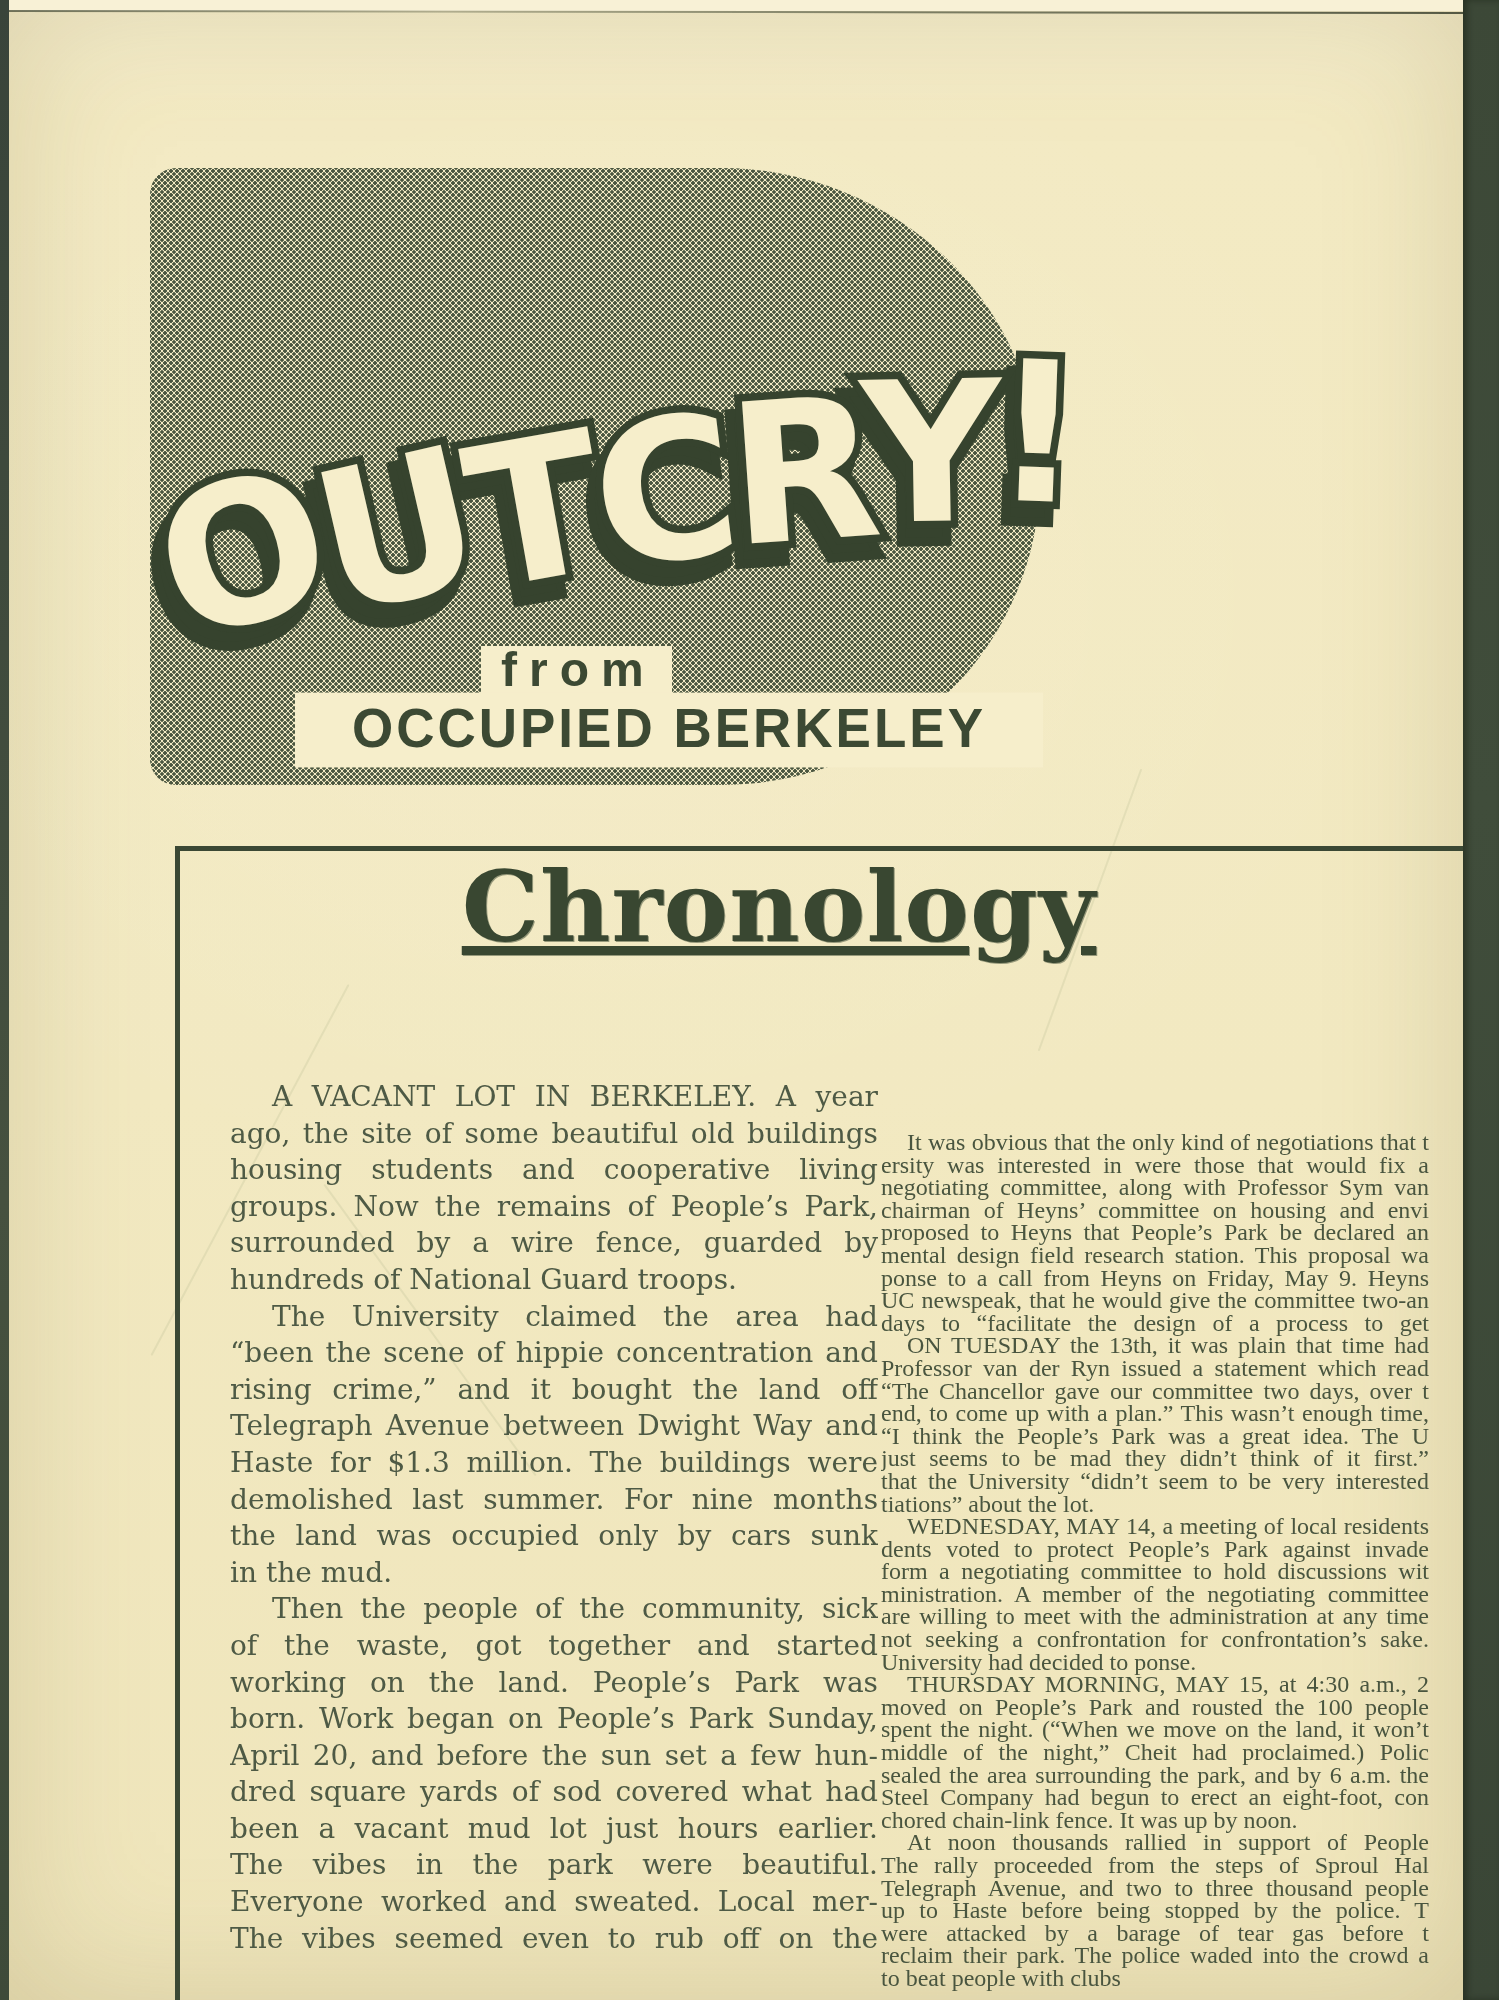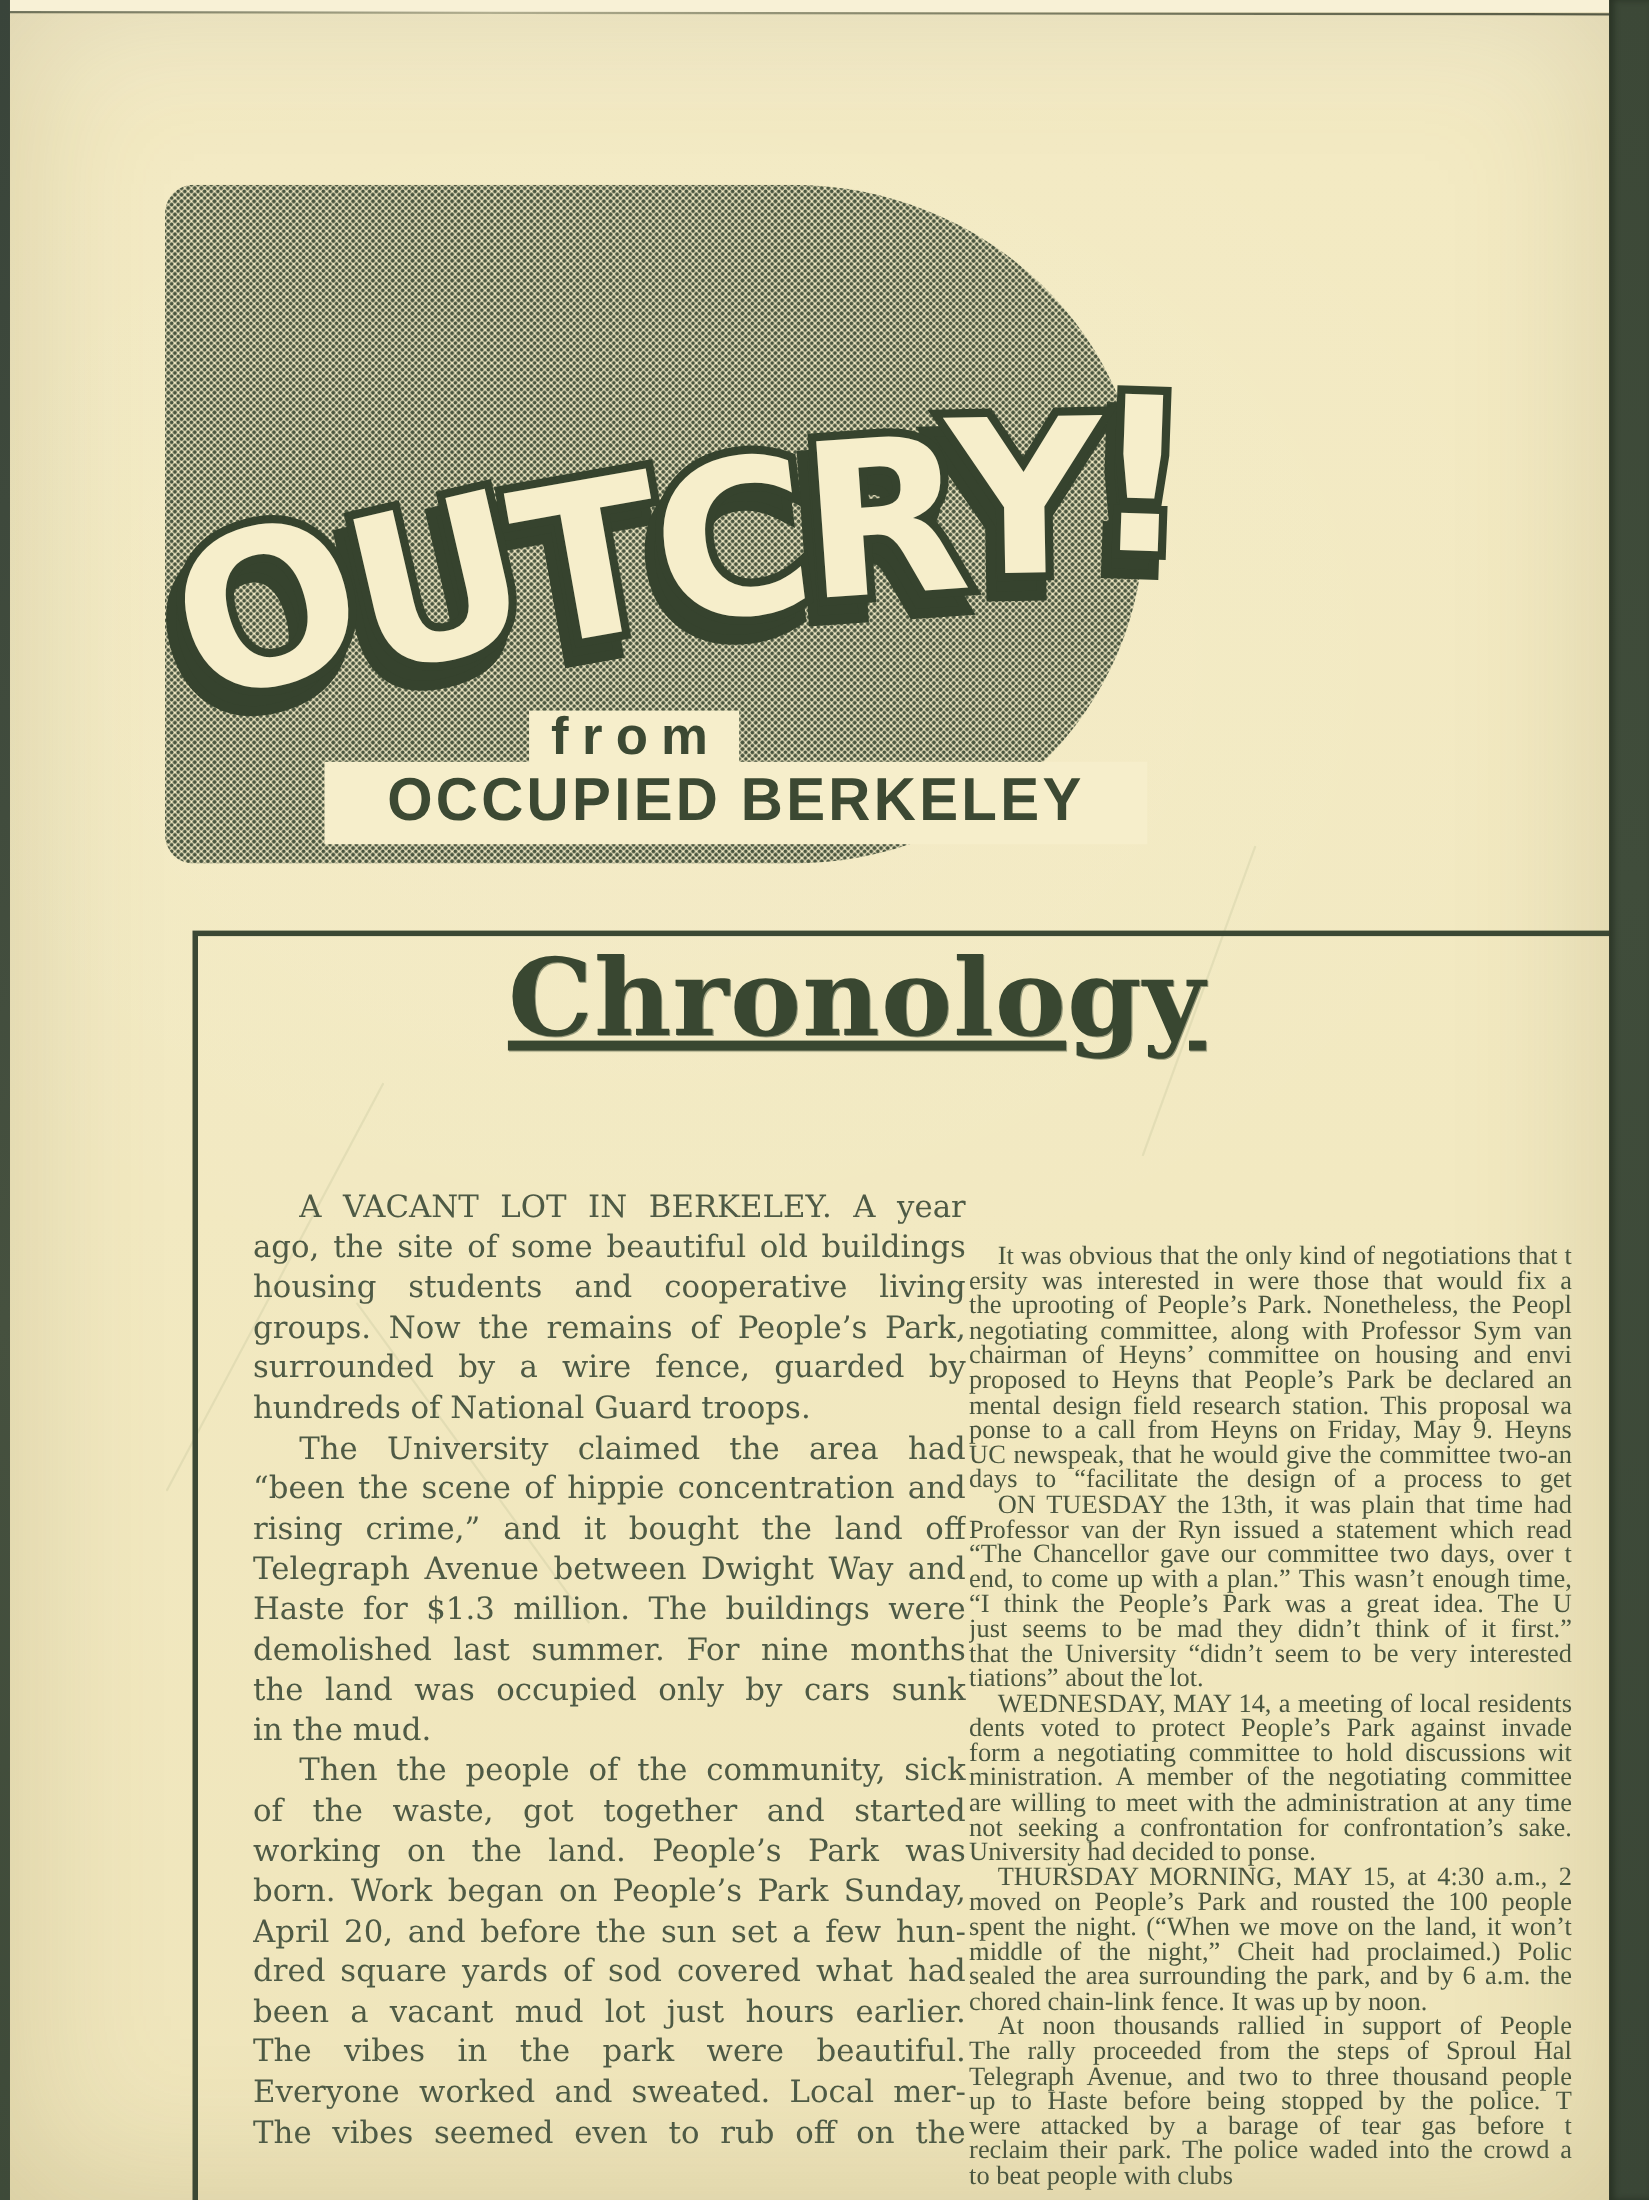--- a/index.html
+++ b/index.html
@@ -142,21 +142,20 @@
         <div class="line">dred square yards of sod covered what had</div>
         <div class="line">been a vacant mud lot just hours earlier.</div>
         <div class="line">The vibes in the park were beautiful.</div>
         <div class="line">Everyone worked and sweated. Local mer-</div>
         <div class="line">The vibes seemed even to rub off on the</div>
       </div>
 
     <div class="col col-right">
         <div class="line indent">It was obvious that the only kind of negotiations that t</div>
         <div class="line">ersity was interested in were those that would fix a</div>
-        <div class="line">the uprooting of People’s Park. Nonetheless, the Peopl</div>
         <div class="line">negotiating committee, along with Professor Sym van</div>
         <div class="line">chairman of Heyns’ committee on housing and envi</div>
         <div class="line">proposed to Heyns that People’s Park be declared an</div>
         <div class="line">mental design field research station. This proposal wa</div>
         <div class="line">ponse to a call from Heyns on Friday, May 9. Heyns</div>
         <div class="line">UC newspeak, that he would give the committee two-an</div>
         <div class="line">days to “facilitate the design of a process to get</div>
         <div class="line indent">ON TUESDAY the 13th, it was plain that time had</div>
         <div class="line">Professor van der Ryn issued a statement which read</div>
         <div class="line">“The Chancellor gave our committee two days, over t</div>
@@ -170,20 +169,21 @@
         <div class="line">form a negotiating committee to hold discussions wit</div>
         <div class="line">ministration. A member of the negotiating committee</div>
         <div class="line">are willing to meet with the administration at any time</div>
         <div class="line">not seeking a confrontation for confrontation’s sake.</div>
         <div class="line endline">University had decided to ponse.</div>
         <div class="line indent">THURSDAY MORNING, MAY 15, at 4:30 a.m., 2</div>
         <div class="line">moved on People’s Park and rousted the 100 people</div>
         <div class="line">spent the night. (“When we move on the land, it won’t</div>
         <div class="line">middle of the night,” Cheit had proclaimed.) Polic</div>
         <div class="line">sealed the area surrounding the park, and by 6 a.m. the</div>
+        <div class="line">Steel Company had begun to erect an eight-foot, con</div>
         <div class="line endline">chored chain-link fence. It was up by noon.</div>
         <div class="line indent">At noon thousands rallied in support of People</div>
         <div class="line">The rally proceeded from the steps of Sproul Hal</div>
         <div class="line">Telegraph Avenue, and two to three thousand people</div>
         <div class="line">up to Haste before being stopped by the police. T</div>
         <div class="line">were attacked by a barage of tear gas before t</div>
         <div class="line">reclaim their park. The police waded into the crowd a</div>
         <div class="line clipline">to beat people with clubs</div>
       </div>
   </div>

